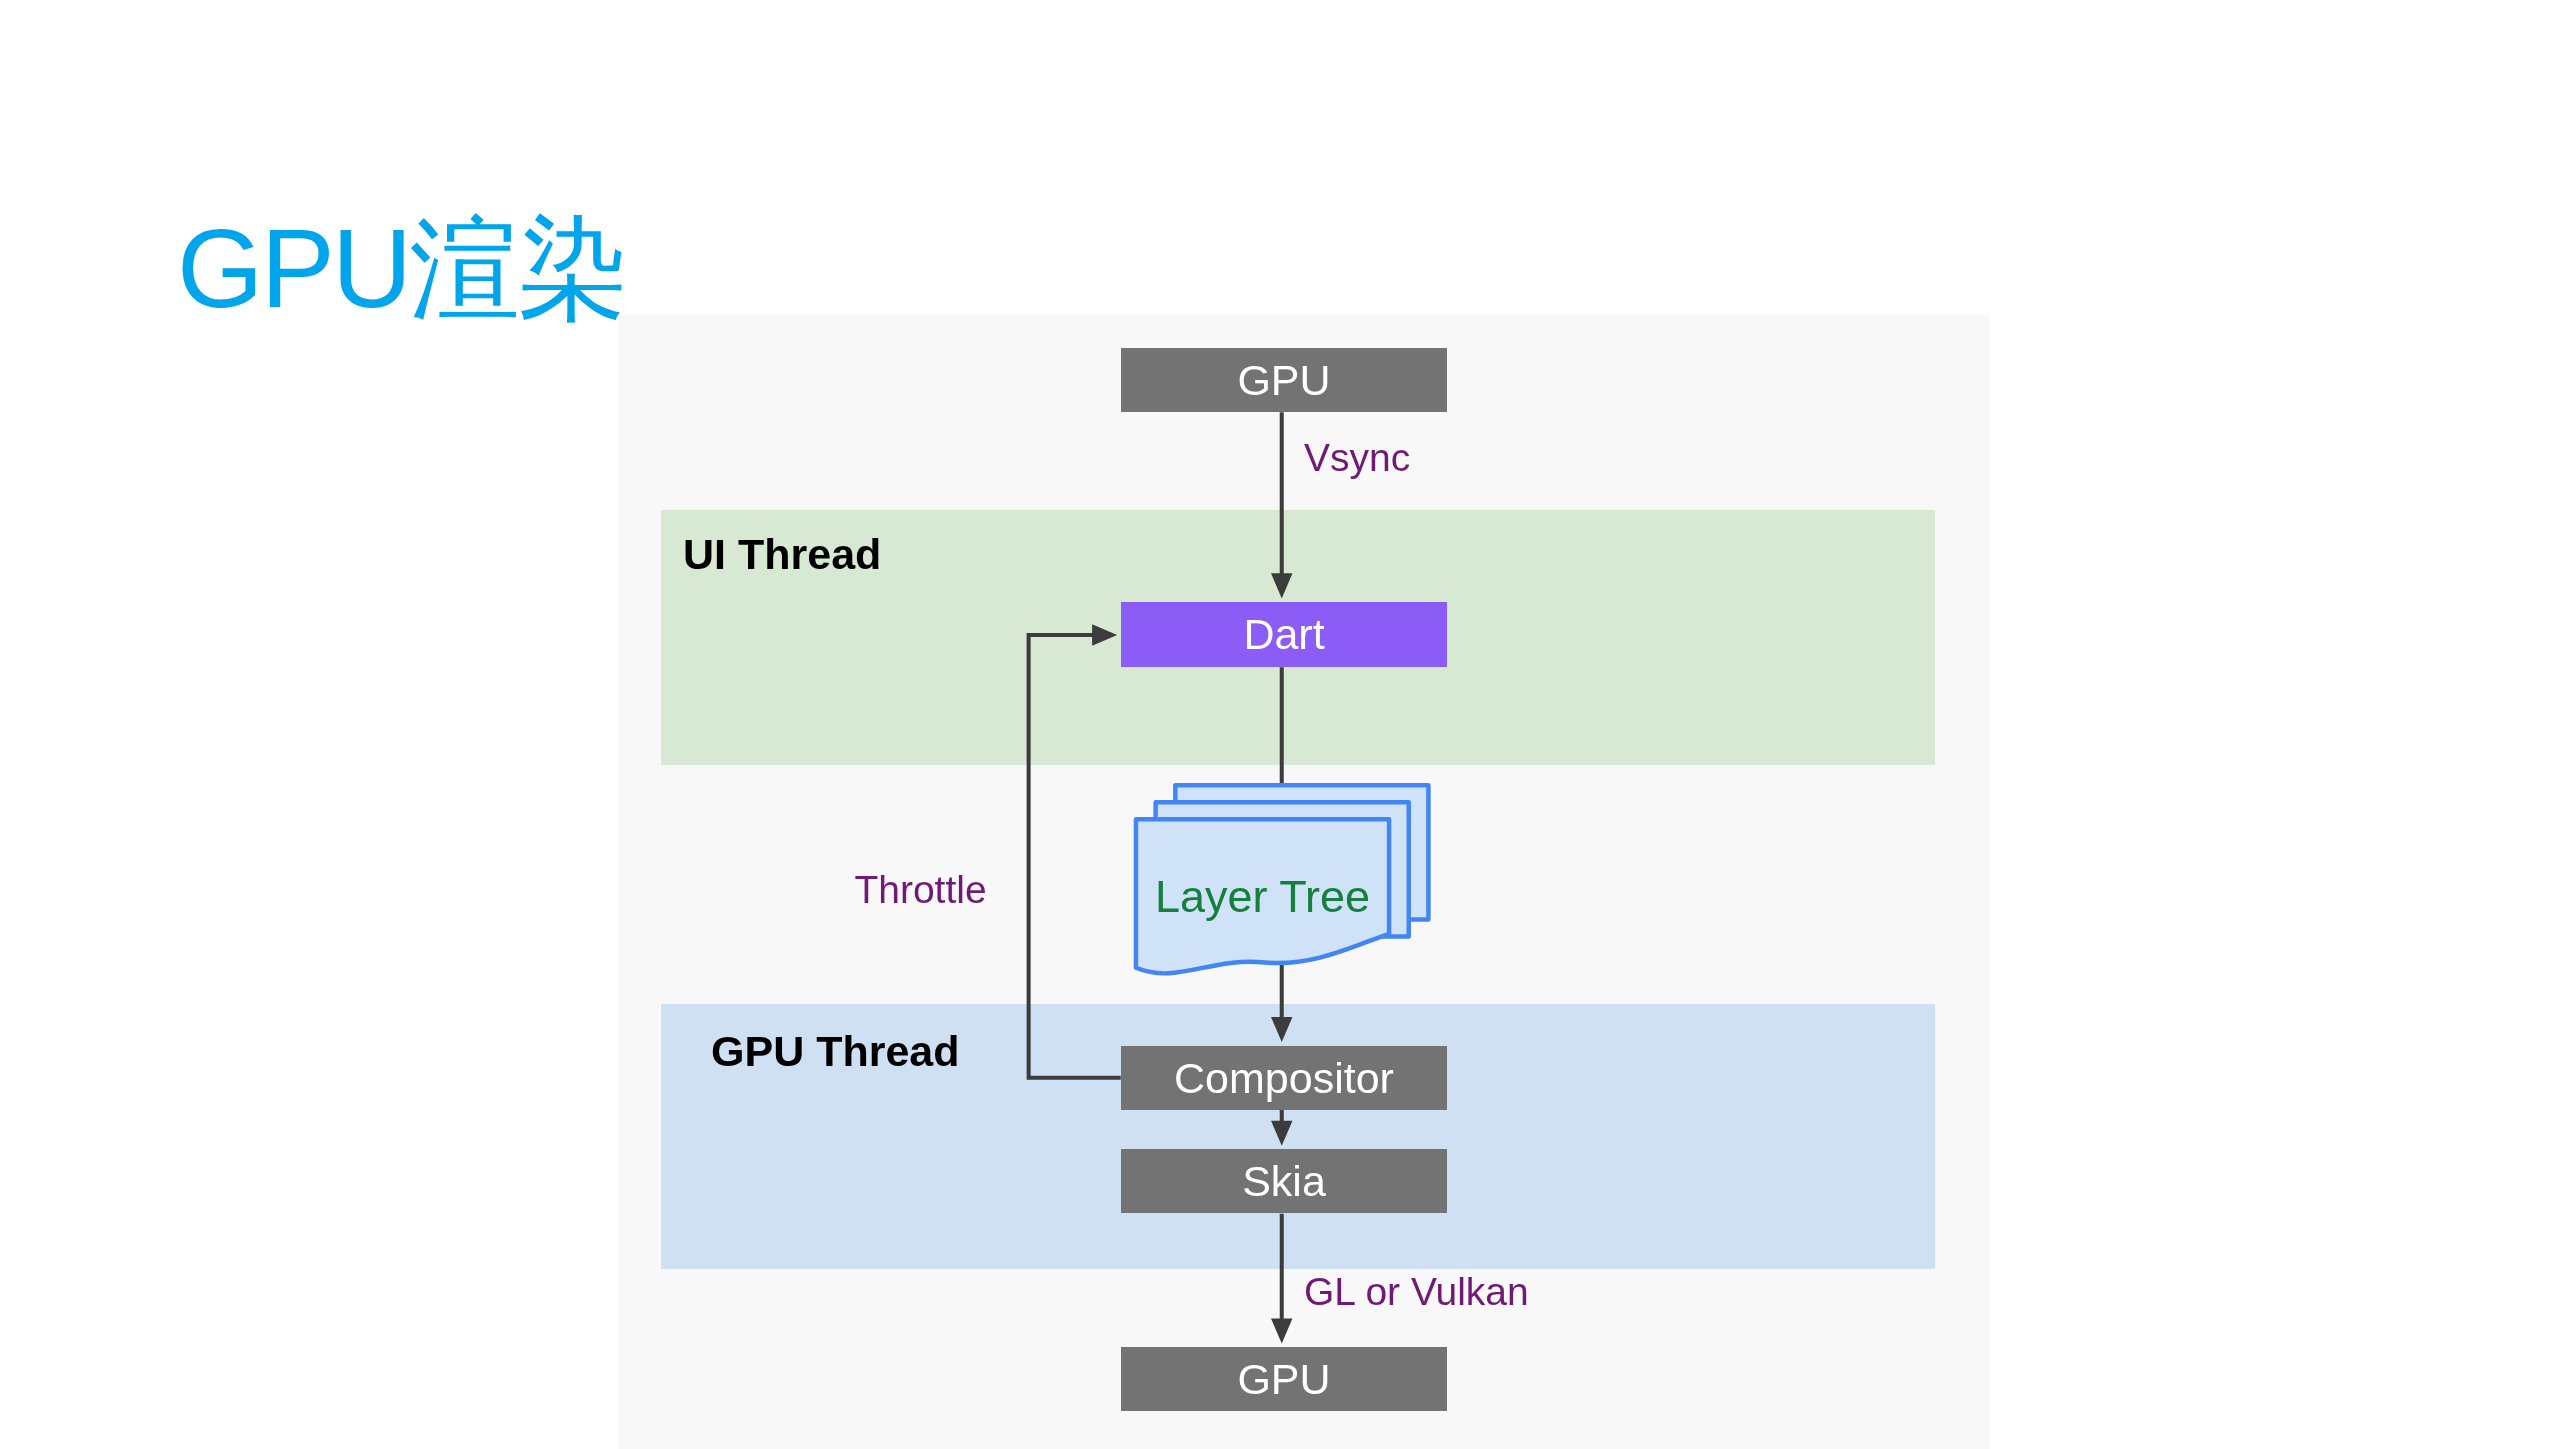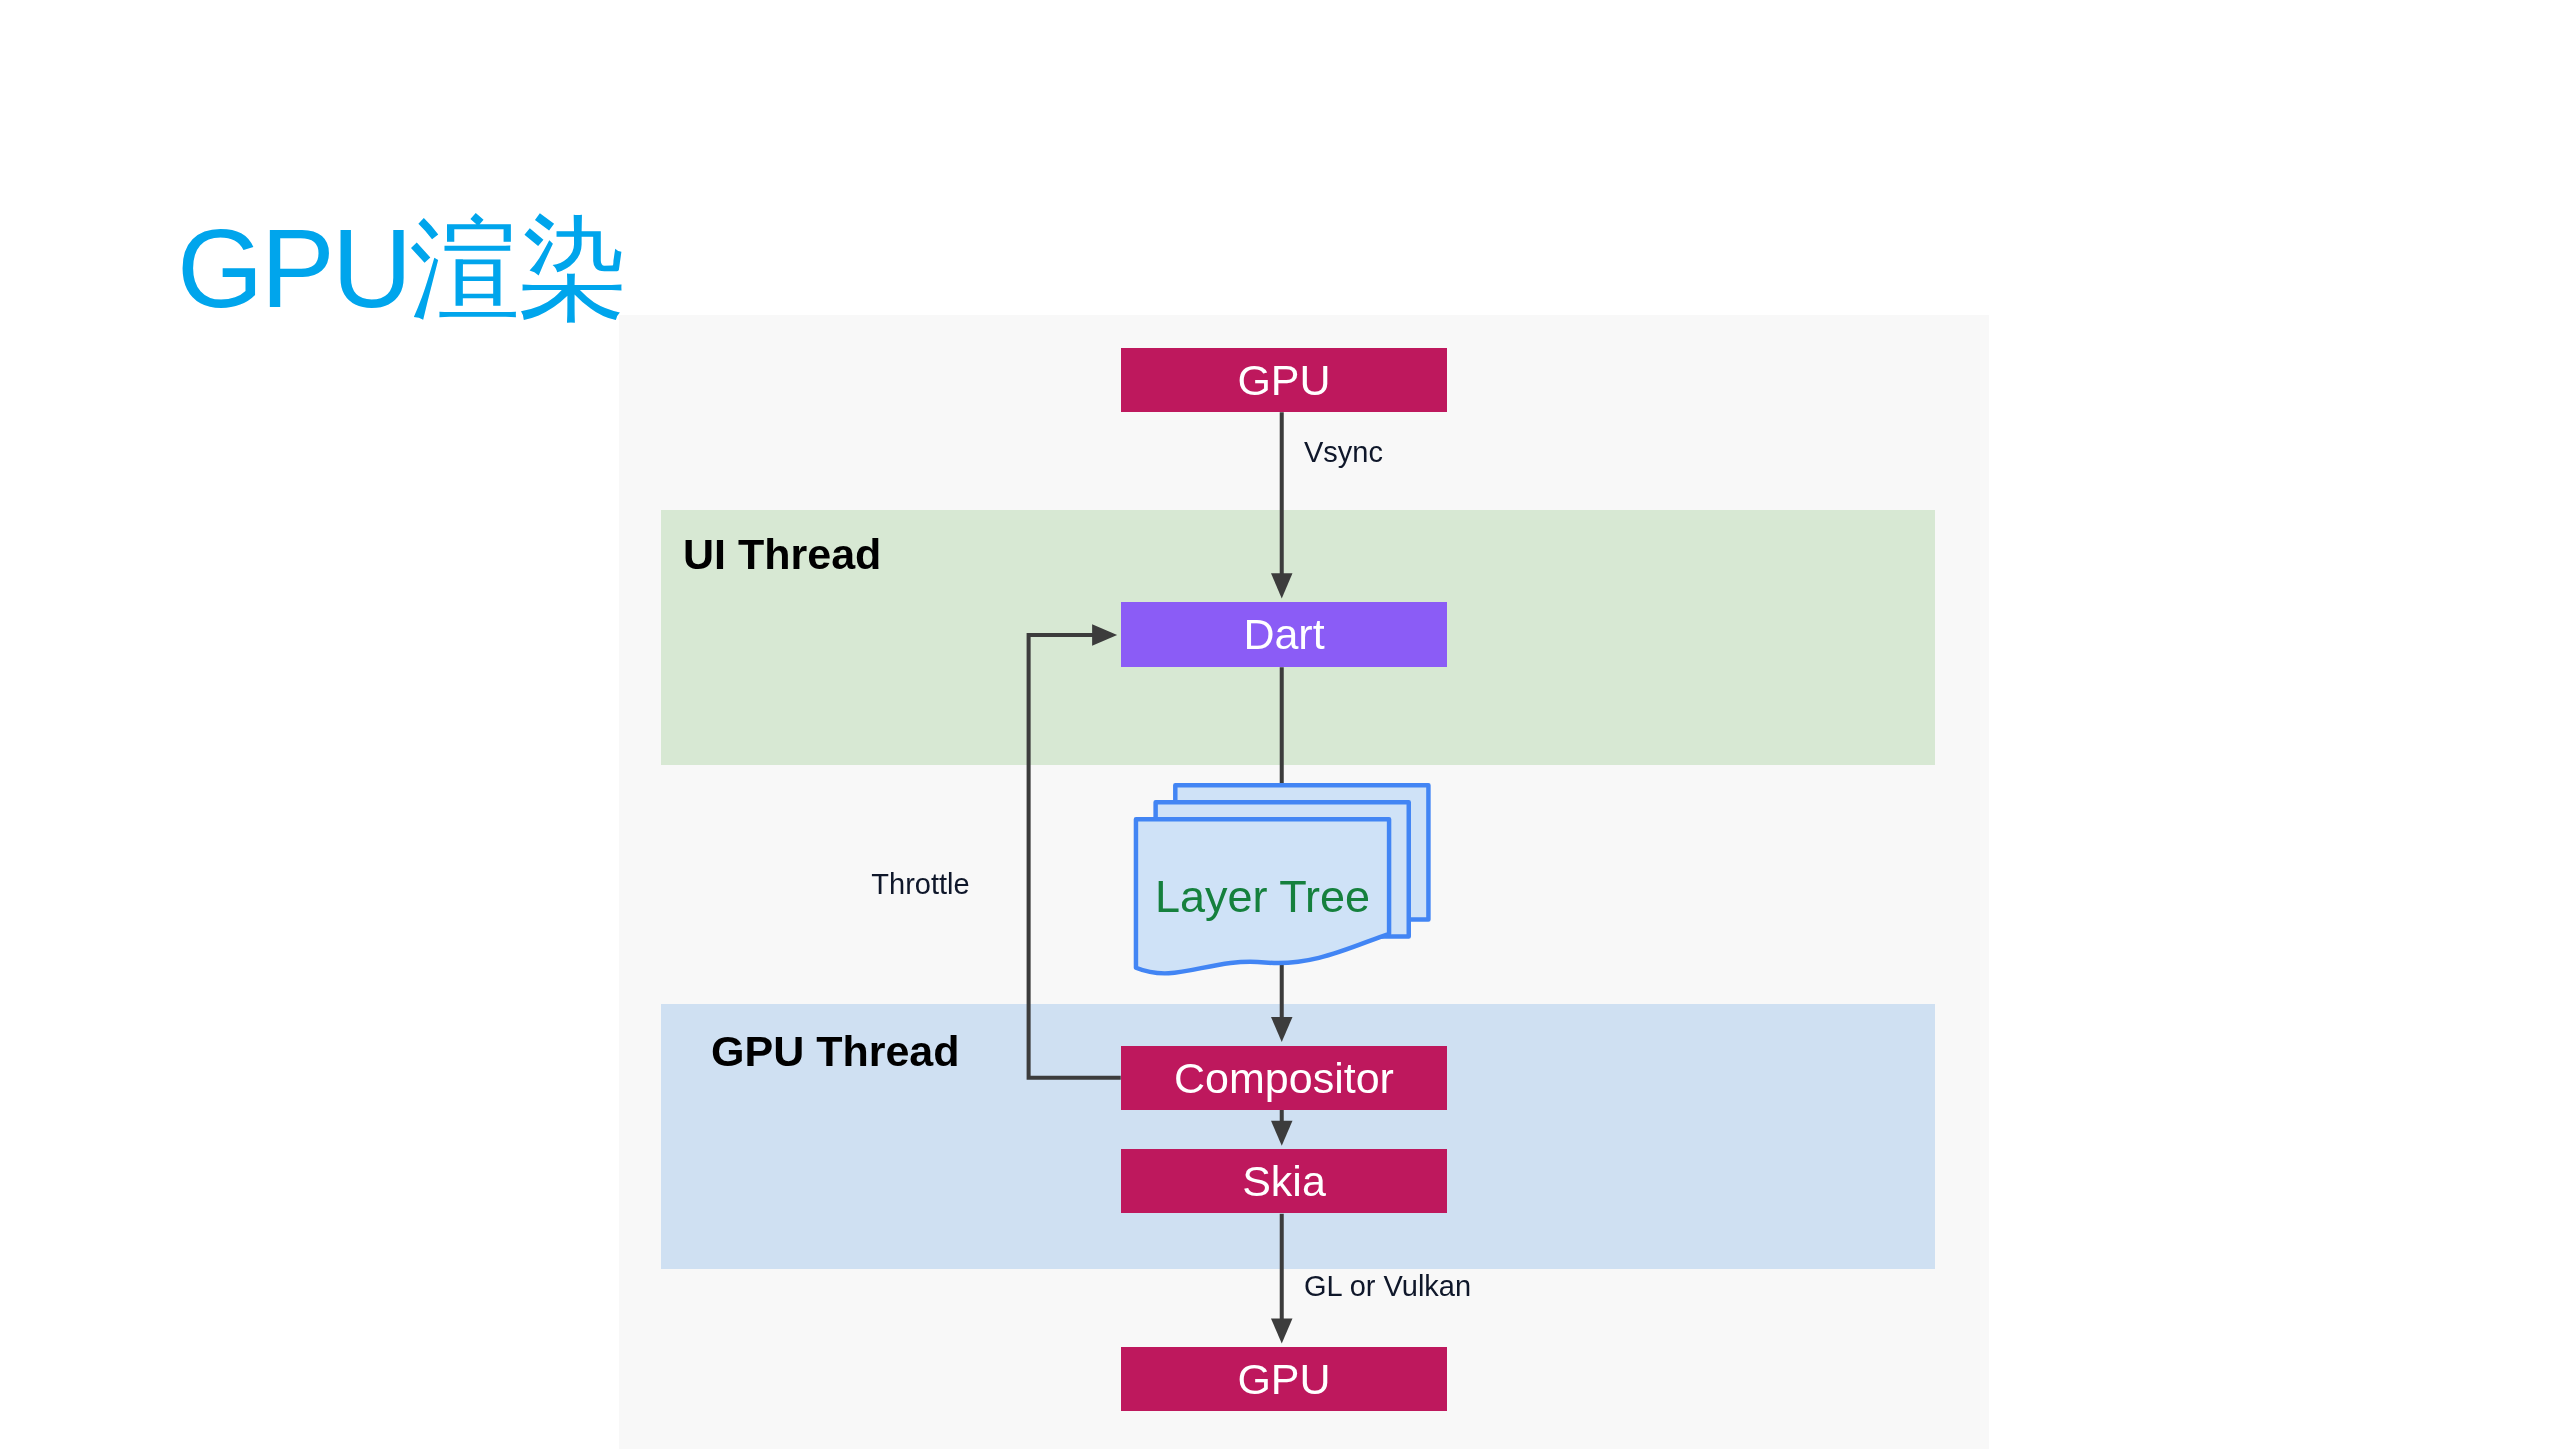--- a/index.html
+++ b/index.html
@@ -19,29 +19,29 @@
   .band-label{
     position:absolute;left:683px;font-size:43px;color:#000;line-height:1.15;white-space:nowrap;font-weight:bold;
   }
   .band-label.ui{top:530px;}
   .band-label.gpu{top:1027px;margin-left:28px;}
   .node{
     position:absolute;left:1121px;width:326px;height:64px;
     display:flex;align-items:center;justify-content:center;
     font-size:43px;color:#ffffff;white-space:nowrap;
   }
-  .node.blue{background:#be185d;}
+  .node.blue{background:#737373;}
   .node.green{background:#8b5cf6;}
   #node-gpu-top{top:348px;}
   #node-dart{top:602px;height:65px;}
   #node-compositor{top:1046px;}
   #node-skia{top:1149px;}
   #node-gpu-bottom{top:1347px;}
   .edge-label{
-    position:absolute;font-size:29px;color:#0f172a;line-height:1.15;white-space:nowrap;
+    position:absolute;font-size:39px;color:#701a75;line-height:1.15;white-space:nowrap;
   }
   .edge-label.vsync{left:1304px;top:436px;}
   .edge-label.throttle{left:831px;top:868px;width:179px;text-align:center;}
   .edge-label.glvulkan{left:1304px;top:1270px;}
   .layer-tree-label{
     position:absolute;left:1136px;top:871px;width:253px;text-align:center;
     font-size:45px;color:#15803d;white-space:nowrap;
   }
   svg.overlay{position:absolute;left:0;top:0;pointer-events:none;}
   .arrow{stroke:#3c3c3c;stroke-width:4.5;fill:none;}

